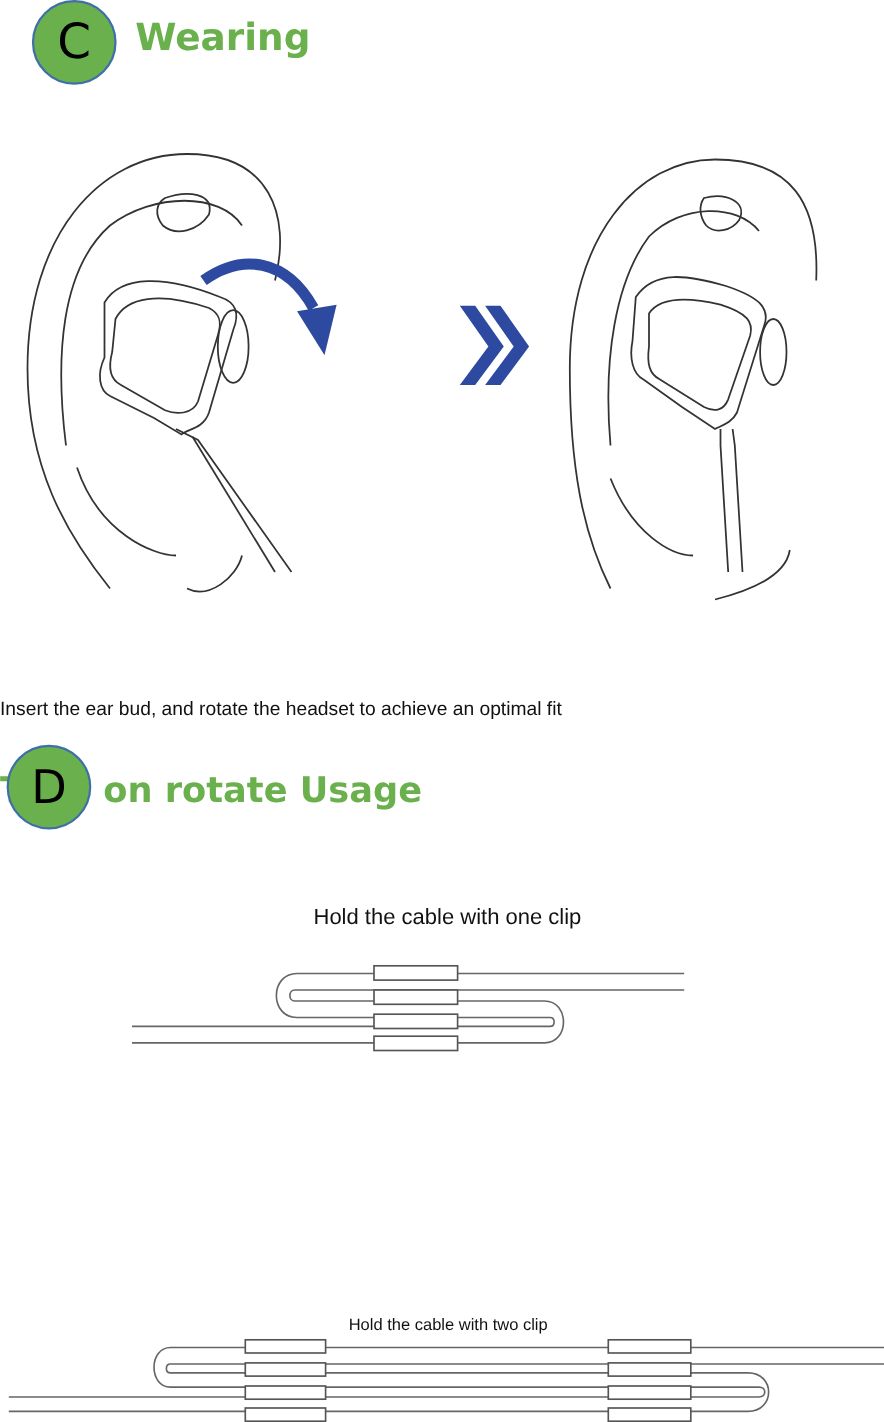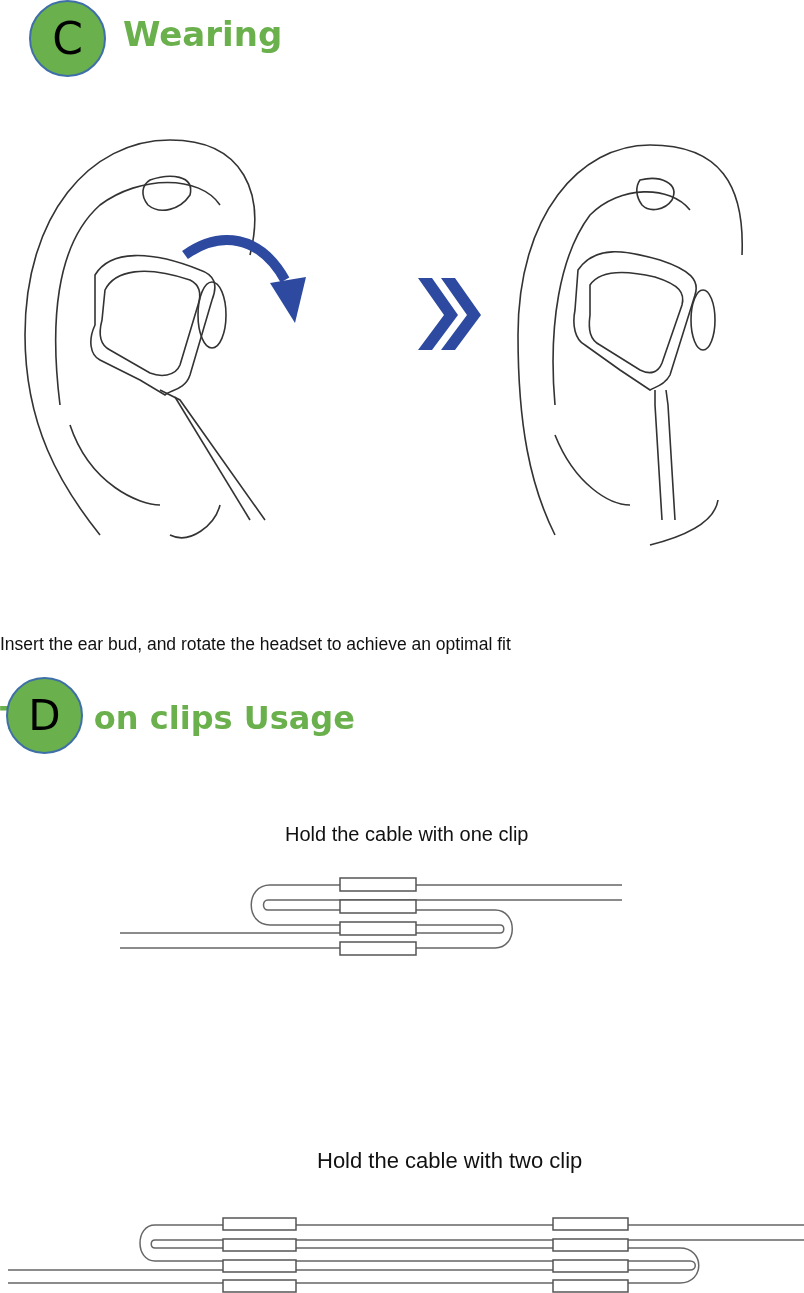--- a/index.html
+++ b/index.html
@@ -50,42 +50,42 @@
 
   <g fill="#2d4aa0">
     <polygon points="418,173 432,173 458,210 432,245 418,245 444,210"></polygon>
     <polygon points="441,173 455,173 481,210 455,245 441,245 467,210"></polygon>
   </g>
 </svg>
 
 <div class="caption" style="left:0px; top:594px; font-size:17.5px;margin-top:40px;">Insert the ear bud, and rotate the headset to achieve an optimal fit</div>
 
 <div class="heading" style="left:0px; top:699px; font-size:32px;">
-  <span>T</span><span style="display:inline-block; width:72px;"></span><span>on clips Usage</span>
+  <span>T</span><span style="display:inline-block; width:72px;"></span><span>on rotate Usage</span>
 </div>
 <div class="badge" style="left:6px; top:677px; width:77px; height:77px; font-size:42px;">
   <span>D</span>
 </div>
 
 <div class="caption" style="left:285px; top:823px; font-size:20px;">Hold the cable with one clip</div>
 <svg width="804" height="90" style="left:0; top:870px;" viewBox="0 0 804 90">
   <g fill="none" stroke="#666" stroke-width="1.5">
     <path d="M622 15 L270 15 C245 15 245 55 270 55 L500 55"></path>
     <path d="M622 30 L268 30 C262 30 262 40 268 40 L495 40 C518 40 518 78 495 78 L120 78"></path>
     <path d="M500 55 C505 55 505 63 500 63 L120 63"></path>
   </g>
   <g fill="#fff" stroke="#555" stroke-width="1.5">
     <rect x="340" y="8" width="76" height="13"></rect>
     <rect x="340" y="30" width="76" height="13"></rect>
     <rect x="340" y="52" width="76" height="13"></rect>
     <rect x="340" y="72" width="76" height="13"></rect>
   </g>
 </svg>
 
-<div class="caption" style="left:317px; top:1148px; font-size:22px;">Hold the cable with two clip</div>
+<div class="caption" style="left:317px; top:1196px; font-size:15px;">Hold the cable with two clip</div>
 <svg width="804" height="80" style="left:0; top:1213px;" viewBox="0 0 804 80">
   <g fill="none" stroke="#666" stroke-width="1.5">
     <path d="M804 12 L155 12 C135 12 135 48 155 48 L690 48"></path>
     <path d="M804 27 L155 27 C150 27 150 35 155 35 L680 35 C705 35 705 70 680 70 L8 70"></path>
     <path d="M690 48 C697 48 697 57 690 57 L8 57"></path>
   </g>
   <g fill="#fff" stroke="#555" stroke-width="1.5">
     <rect x="223" y="5" width="73" height="12"></rect>
     <rect x="223" y="26" width="73" height="12"></rect>
     <rect x="223" y="47" width="73" height="12"></rect>

